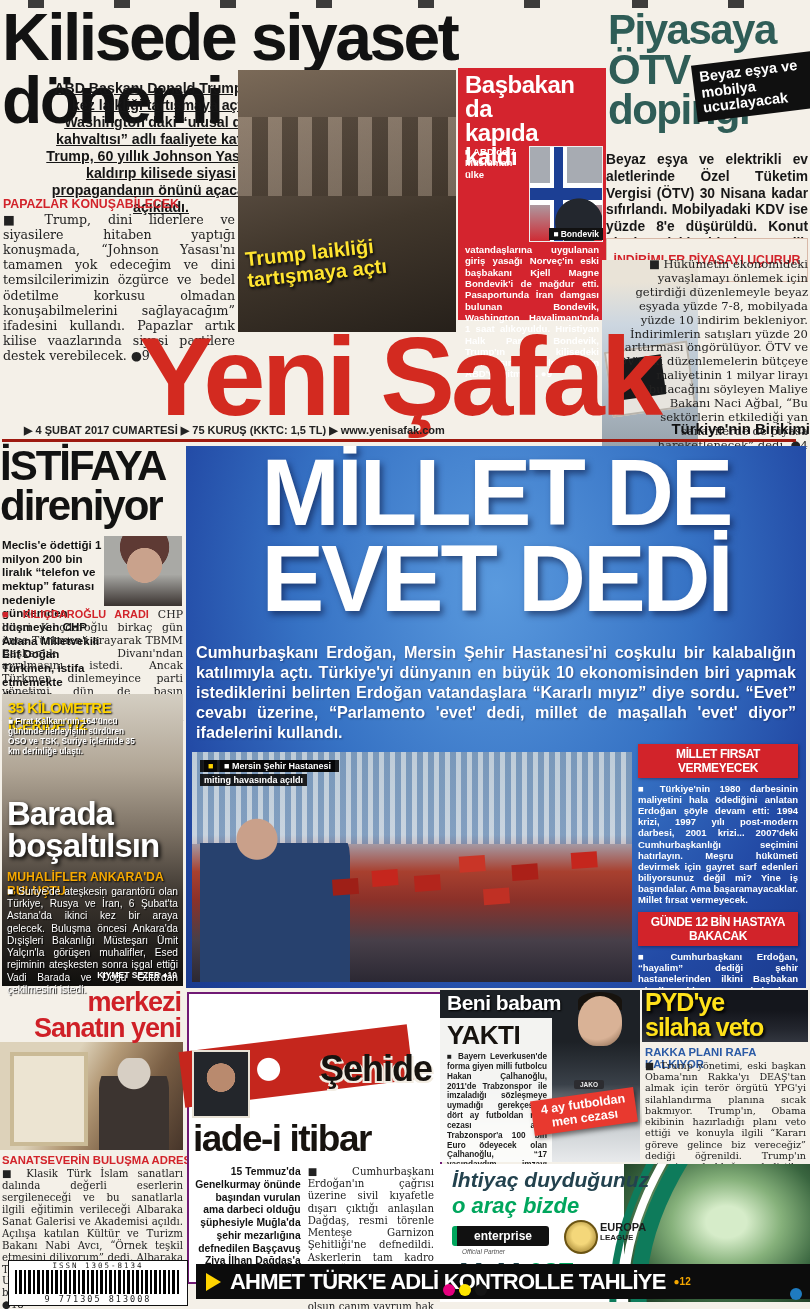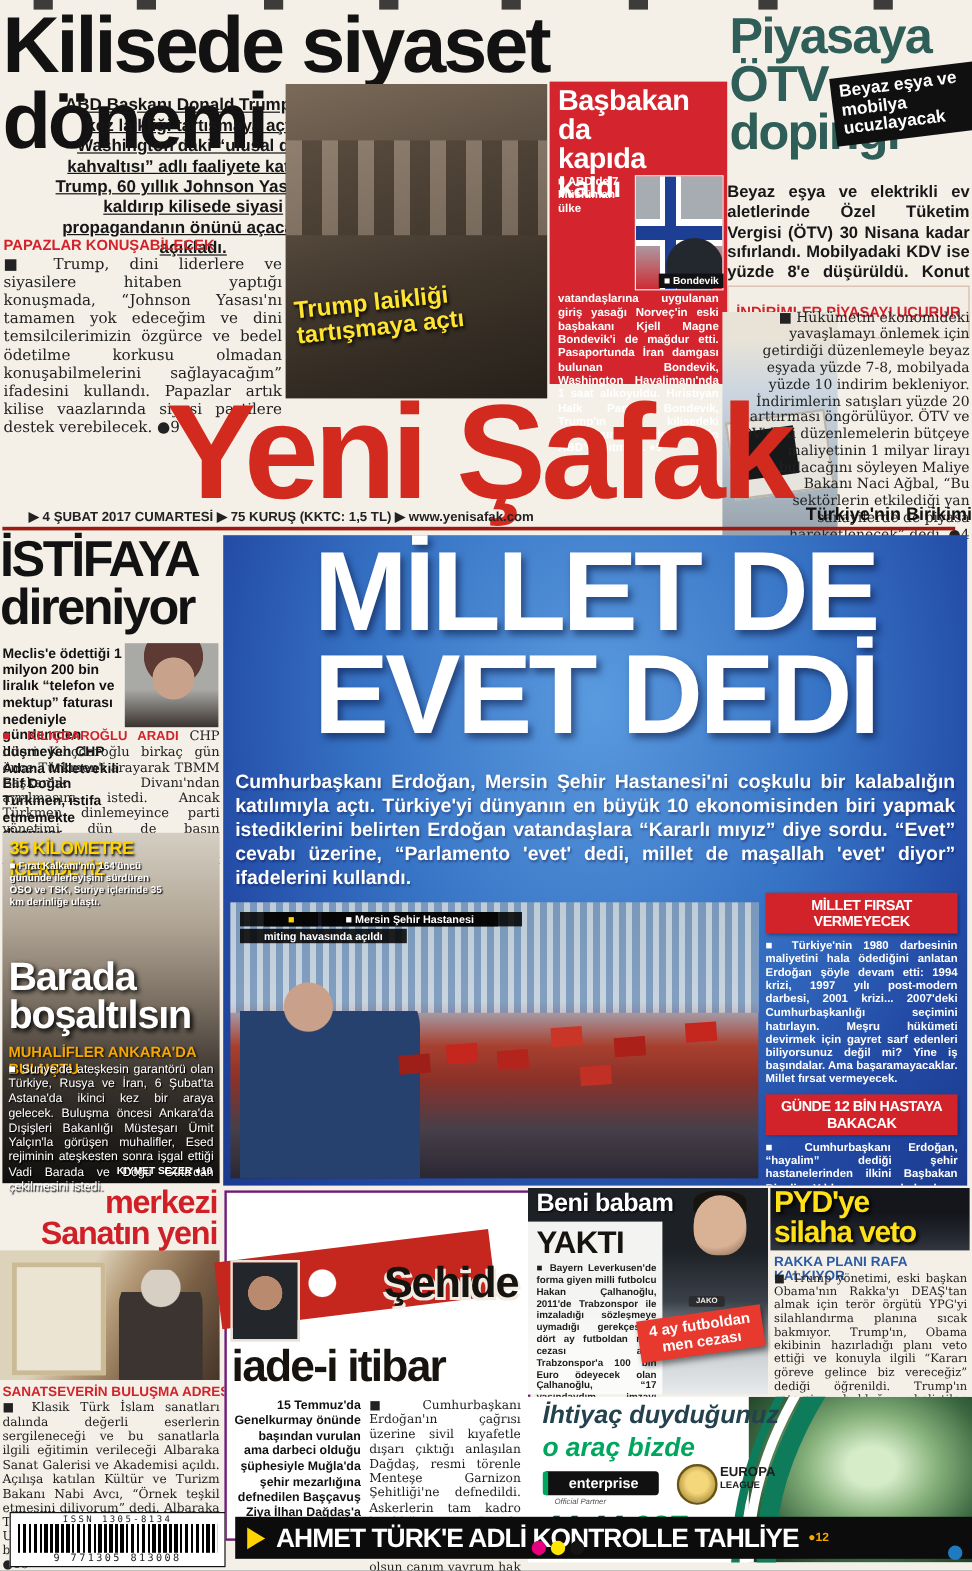--- a/index.html
+++ b/index.html
@@ -108,21 +108,21 @@
       repeating-linear-gradient(90deg,rgba(255,255,255,.4) 0 5px,rgba(90,130,180,.45) 5px 11px),
       linear-gradient(180deg,#93aabf 0%,#a3b7ca 36%,#a8402f 52%,#8c3129 64%,#473f49 82%,#2b2833 100%);
     background-size:100% 40%,100% 100%;background-repeat:no-repeat;}
   .rally-flags{position:absolute;left:180px;top:118px;width:26px;height:16px;background:#c5261d;
     box-shadow:42px 8px 0 #b3251c,88px -8px 0 #c93527,140px 4px 0 #ab2018,200px -4px 0 #c5261d,
       -40px 6px 0 #9e1f17,110px 26px 0 #c03024;transform:rotate(-4deg);}
   .erdogan{position:absolute;left:8px;top:64px;width:150px;height:166px;
     background:radial-gradient(circle at 38% 14%,#c9a08a 0 20px,transparent 21px),
       linear-gradient(180deg,transparent 0 16%,#27416e 16%);border-radius:8px 40px 0 0;}
   .rally-cap{position:absolute;left:8px;top:8px;font-size:9px;font-weight:700;color:#fff;line-height:1.5;}
-  .rally-cap span{background:rgba(5,5,5,.88);padding:1px 20px;}
+  .rally-cap span{background:rgba(5,5,5,.88);padding:1px 4px;}
   .rally-cap .yb{color:#ffd400;}
   .bb-col{position:absolute;left:452px;top:298px;width:160px;}
   .red-bar{background:#d2232a;color:#fff;text-align:center;font-weight:800;font-size:12px;
     padding:3px 1px;letter-spacing:-.4px;box-shadow:1px 1px 3px rgba(0,0,30,.4);}
   .bb-body{color:#fff;font-weight:700;font-size:9.5px;line-height:1.17;text-align:justify;margin:5px 0 7px;}
 
   
   .sanat-h{left:0;top:990px;width:181px;font-size:27px;line-height:.95;letter-spacing:-1px;
     color:#cf2027;font-weight:900;text-align:right;padding-right:3px;z-index:3;}
   .sanat-photo{left:0;top:1042px;width:183px;height:108px;

